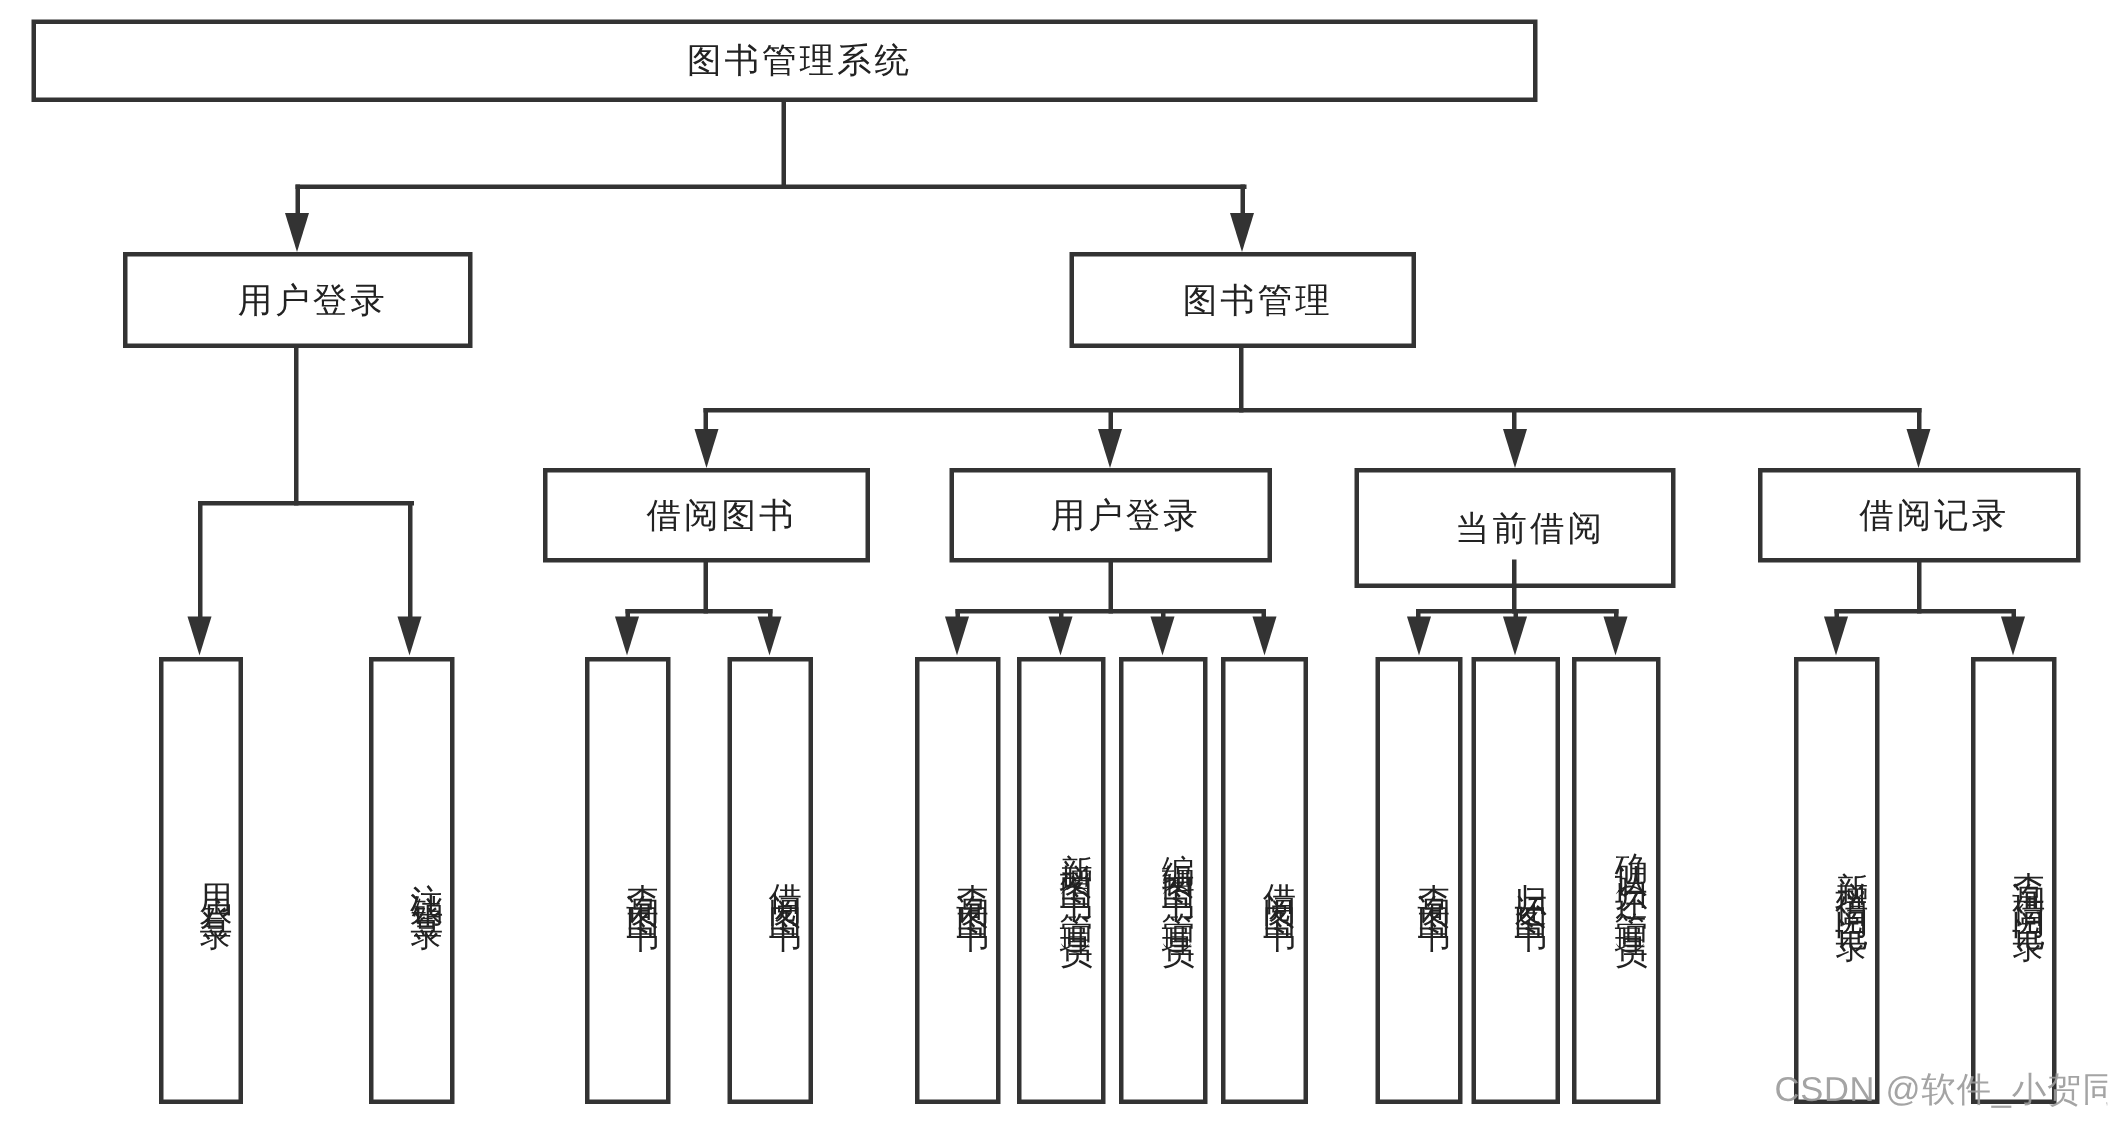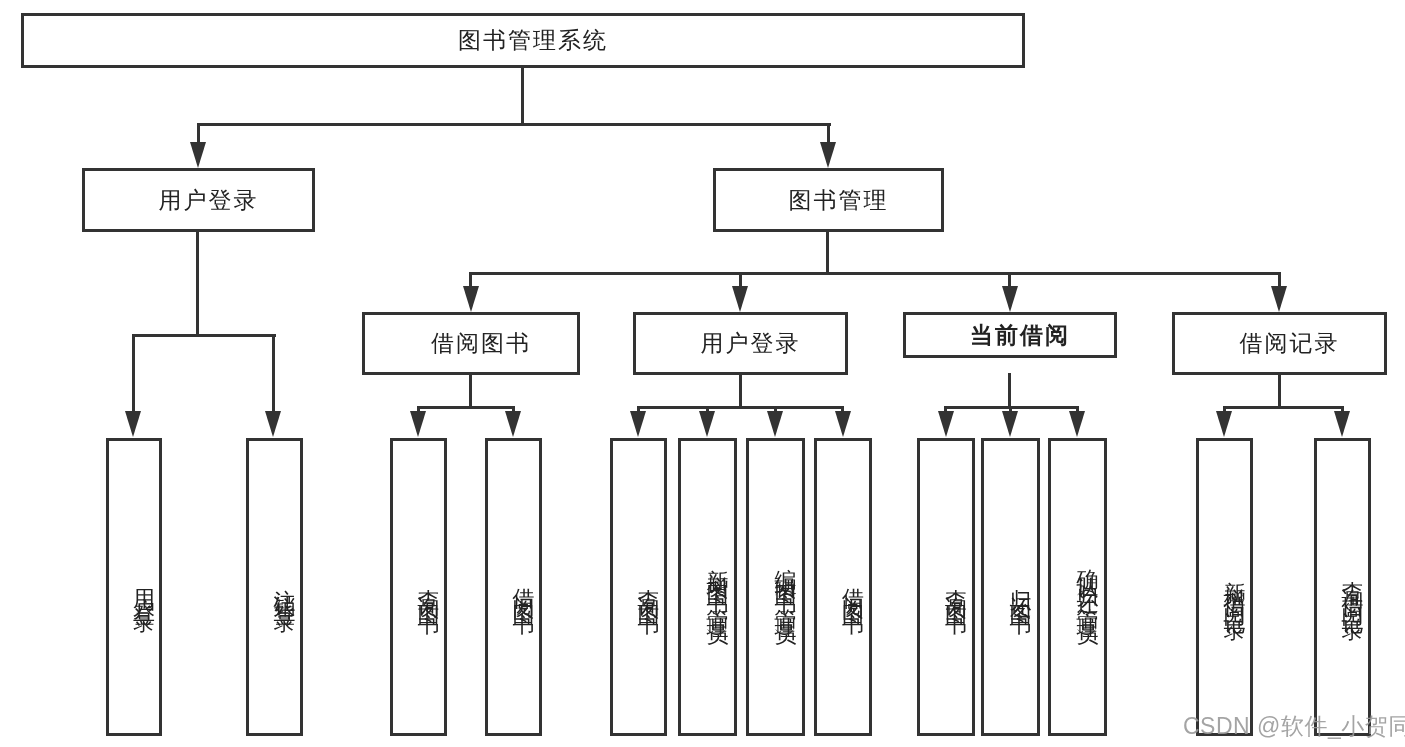--- a/index.html
+++ b/index.html
@@ -57,21 +57,21 @@
   <div class="arrow" style="left:463px;top:286px;"></div>
   <div class="line" style="left:739px;top:272px;width:3px;height:17px;"></div>
   <div class="arrow" style="left:732px;top:286px;"></div>
   <div class="line" style="left:1008px;top:272px;width:3px;height:17px;"></div>
   <div class="arrow" style="left:1002px;top:286px;"></div>
   <div class="line" style="left:1278px;top:272px;width:3px;height:17px;"></div>
   <div class="arrow" style="left:1271px;top:286px;"></div>
 
   <div class="box hlabel" style="left:362px;top:312px;width:218px;height:63px;">借阅图书</div>
   <div class="box hlabel" style="left:633px;top:312px;width:215px;height:63px;">用户登录</div>
-  <div class="box hlabel" style="left:903px;top:312px;width:214px;height:46px;font-weight:bold;">当前借阅</div>
+  <div class="box hlabel" style="left:903px;top:312px;width:214px;height:80px;">当前借阅</div>
   <div class="box hlabel" style="left:1172px;top:312px;width:215px;height:63px;">借阅记录</div>
 
   <div class="line" style="left:469px;top:373px;width:3px;height:36px;"></div>
   <div class="line" style="left:417px;top:406px;width:98px;height:3px;"></div>
   <div class="line" style="left:417px;top:406px;width:3px;height:10px;"></div>
   <div class="arrow" style="left:410px;top:411px;"></div>
   <div class="line" style="left:512px;top:406px;width:3px;height:10px;"></div>
   <div class="arrow" style="left:505px;top:411px;"></div>
 
   <div class="line" style="left:739px;top:373px;width:3px;height:36px;"></div>

